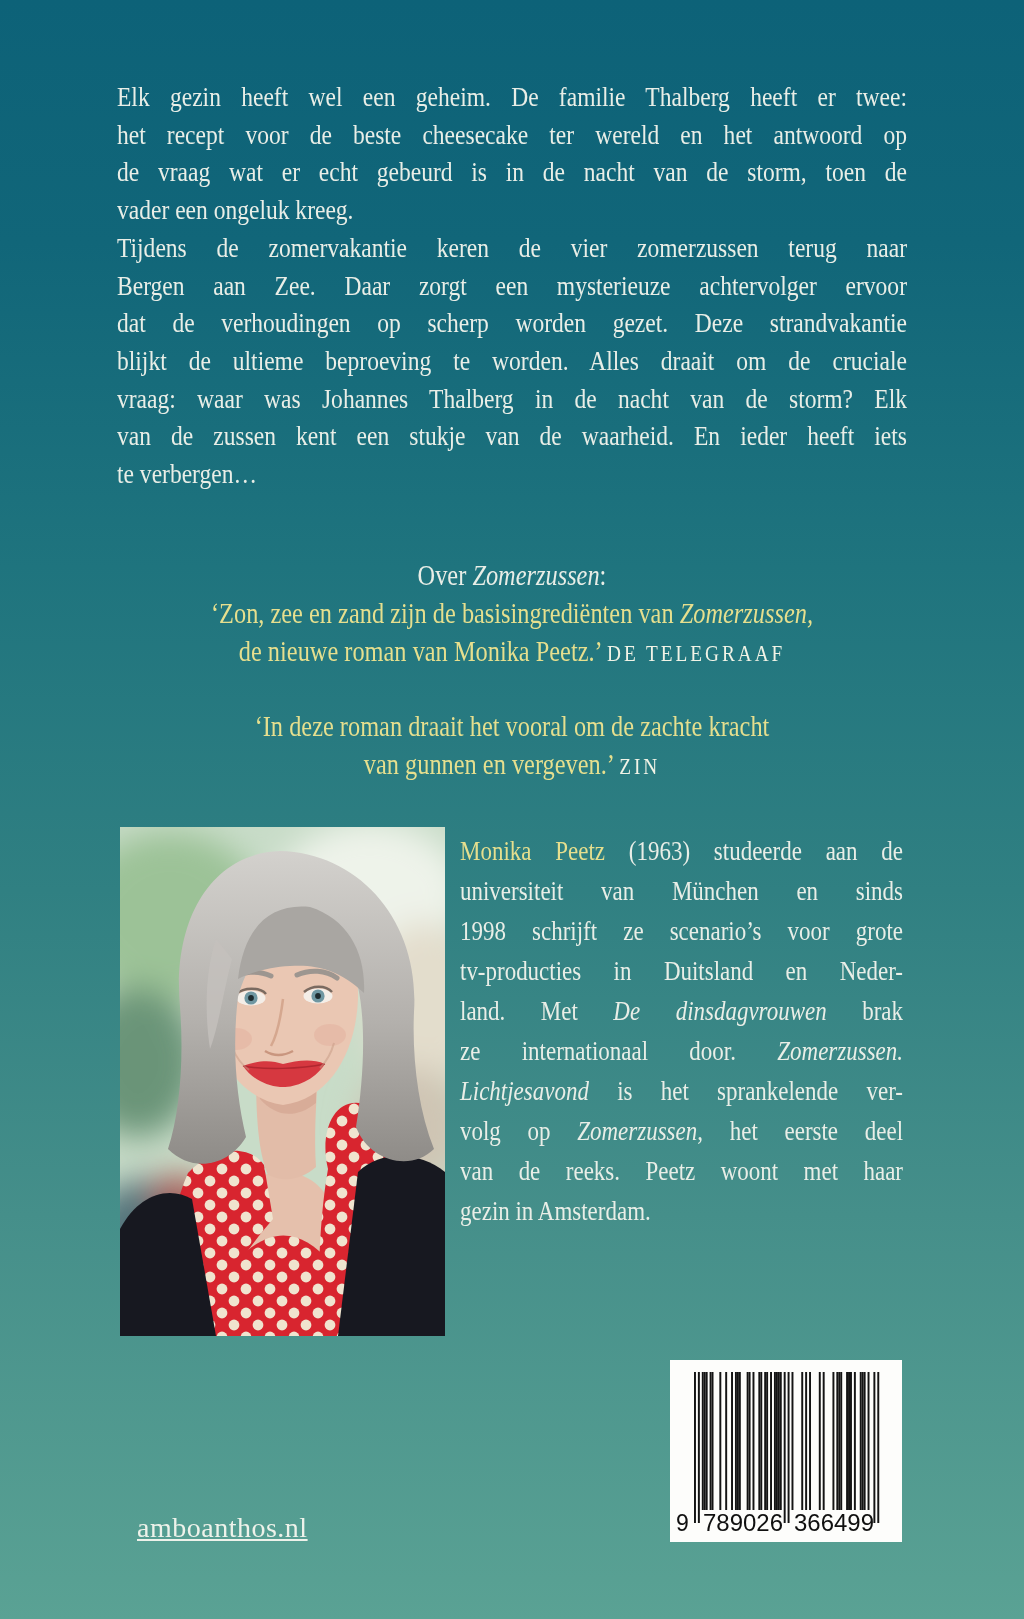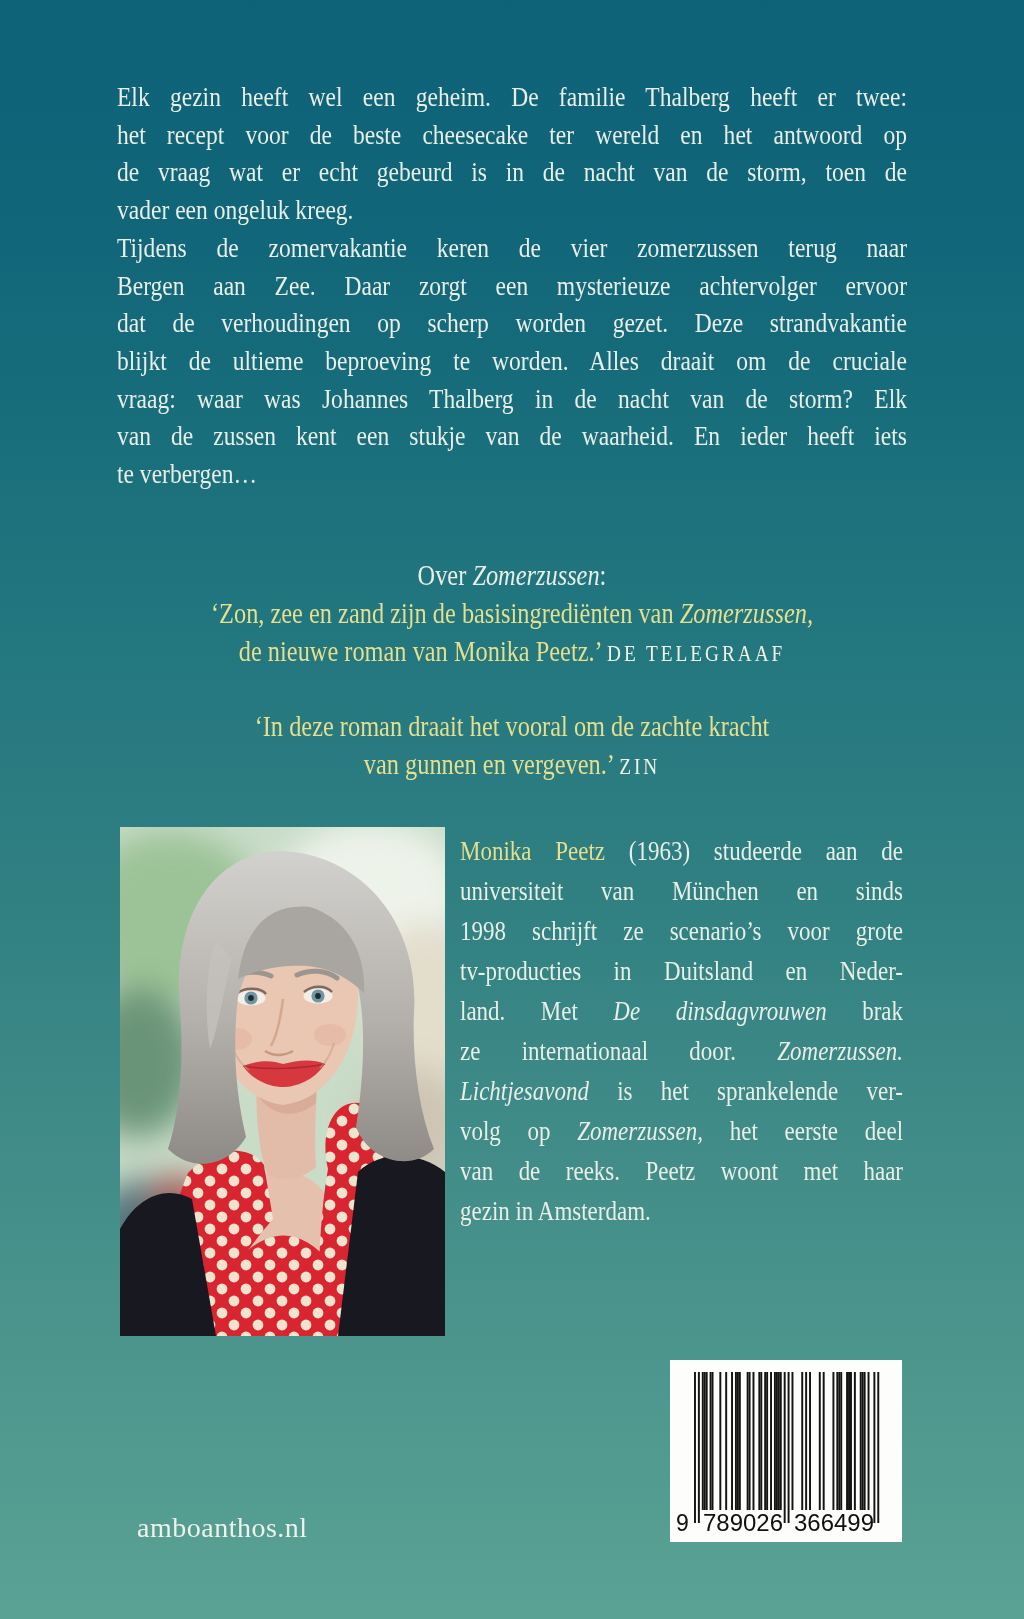--- a/index.html
+++ b/index.html
@@ -37,21 +37,21 @@
   .bio{
     position:absolute;left:460px;top:831px;width:540px;
     transform:scaleX(0.8204);transform-origin:0 0;
   }
   .bio .tline{font-size:28px;line-height:40px;}
   .photo{
     position:absolute;left:120px;top:827px;width:325px;height:509px;
   }
   .footer-site{
     position:absolute;left:137px;top:1512px;
-    font-size:28px;color:#eef2ea;letter-spacing:0.5px;
+    font-size:28px;color:#eef2ea;letter-spacing:0.5px;text-decoration:underline;
   }
   .barcode-box{
     position:absolute;left:670px;top:1360px;width:232px;height:182px;
     background:#fdfdfb;
   }
 </style>
 </head>
 <body>
 
 <div class="cover">

